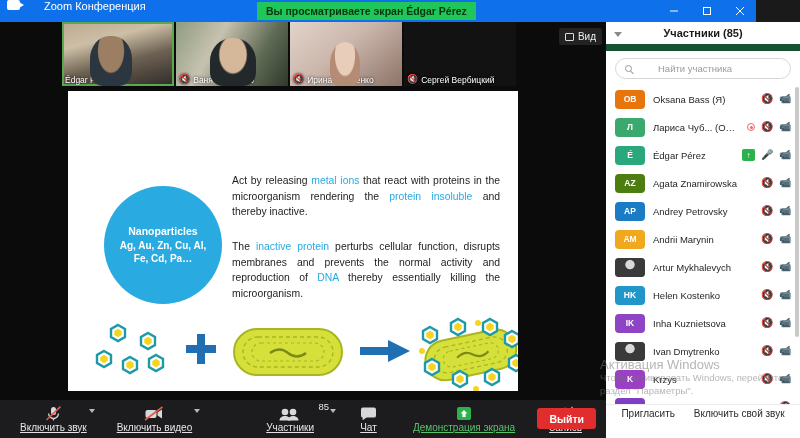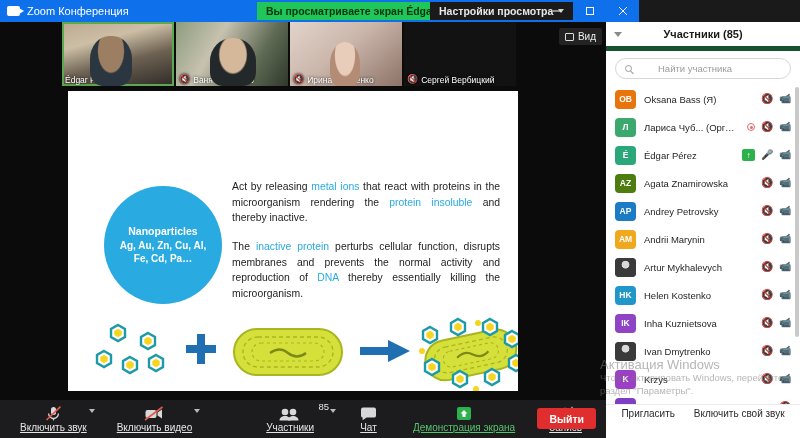--- a/index.html
+++ b/index.html
@@ -5,22 +5,22 @@
   * { box-sizing: border-box; margin: 0; padding: 0; }
   html, body {
     width: 800px; height: 438px;
     font-family: "Liberation Sans", sans-serif;
     background: #1a1a1a; overflow: hidden;
   }
   #app { position: relative; width: 800px; height: 438px; }
 
   
   .titlebar {
-    position: absolute; top: 0; left: 0; width: 639px; height: 22px;
-    background: #0e71eb; display: flex; align-items: center;
+    position: absolute; top: 0; left: 0; width: 756px; height: 22px;
+    background: #0e71eb; display: flex; align-items: flex-start; gap: 17px;
   }
   .tb-logo {
     width: 13px; height: 10px; margin: 0 7px 0 7px; border-radius: 2px;
     background: #ffffff; position: relative; flex: none;
   }
   .tb-logo:after {
     content: ""; position: absolute; right: -4px; top: 2px;
     border-left: 5px solid #fff; border-top: 3px solid transparent;
     border-bottom: 3px solid transparent;
   }
@@ -95,21 +95,21 @@
 
   .np-circle { position: absolute; left: 36px; top: 95px; width: 118px; height: 118px;
     border-radius: 50%; background: #29ABE2; display: flex; flex-direction: column;
     align-items: center; justify-content: center; color: #fff;
     font-size: 10.5px; font-weight: bold; line-height: 1.35; text-align: center; }
   .np-circle .l2 { font-size: 10px; font-weight: bold; }
 
   .para { position: absolute; left: 164px; color: #1d1d1d; font-size: 10.4px;
     line-height: 1.5; text-align: justify; width: 268px; }
   .para b { font-weight: normal; color: #29ABE2; }
-  .p1 { top: 88px; }
+  .p1 { top: 82px; }
   .p2 { top: 148px; }
 
   .reaction { position: absolute; left: 0; top: 222px; width: 450px; height: 78px; }
 
   
   .toolbar { position: absolute; bottom: 0; left: 0; width: 606px; height: 38px;
     background: #1c1c1e; display: flex; align-items: center; }
   .tb-item { position: relative; height: 38px; display: flex; flex-direction: column;
     align-items: center; justify-content: center; gap: 1px; color: #e6e6e6;
     font-size: 8.5px; padding: 0 6px; white-space: nowrap; }
@@ -121,37 +121,37 @@
     border-top: 4px solid #b9b9b9; }
   .leave-btn { position: absolute; right: 10px; top: 8px; height: 21px;
     background: #e02d2d; color: #fff; font-size: 10.5px; font-weight: bold;
     border-radius: 3px; display: flex; align-items: center; padding: 0 12px; }
   .pcount { position: absolute; right: -9px; top: 1px; color: #e6e6e6; font-size: 9.5px; }
 
   
   .panel { position: absolute; top: 22px; right: 0; width: 194px; height: 416px;
     background: #fff; display: flex; flex-direction: column; }
   .panel-head { height: 29px; display: flex; align-items: center;
-    justify-content: center; position: relative; border-bottom: 5px solid #14532d; }
+    justify-content: center; position: relative; border-bottom: 7px solid #14532d; }
   .panel-title { font-size: 11px; color: #1a1a1a; font-weight: bold; }
   .panel-collapse { position: absolute; left: 8px; top: 10px; width: 0; height: 0;
     border-left: 4px solid transparent; border-right: 4px solid transparent;
     border-top: 5px solid #8a8a8a; }
   .search-wrap { padding: 7px 9px 6px 9px; }
   .search-box { height: 21px; border: 1px solid #d6d6d6; border-radius: 11px;
     display: flex; align-items: center; gap: 5px; padding: 0 9px; }
   .mag { width: 7px; height: 7px; border: 1.2px solid #9a9a9a; border-radius: 50%;
     position: relative; flex: none; }
   .mag:after { content: ""; position: absolute; right: -3px; bottom: -2.5px;
     width: 4px; height: 1.2px; background: #9a9a9a; transform: rotate(45deg); }
   .search-ph { font-size: 9.5px; color: #9a9a9a; padding-left: 21px; }
 
   .plist { flex: 1; overflow: hidden; position: relative; }
   .prow { height: 28px; display: flex; align-items: center; padding: 0 8px 0 9px; gap: 8px; }
-  .avatar { width: 21px; height: 19px; border-radius: 4px; color: #fff;
+  .avatar { width: 30px; height: 19px; border-radius: 4px; color: #fff;
     font-size: 8.5px; font-weight: bold; display: flex; align-items: center;
     justify-content: center; flex: none; overflow: hidden; }
   .avatar.photo { background: #5b5b5b; font-size: 0; position: relative; }
   .avatar.photo:after { content:""; position:absolute; inset:0;
     background: radial-gradient(circle at 50% 35%, #d9d9d9 0 22%, #3a3a3a 26% 100%); }
   .pname { font-size: 9.5px; color: #1f1f1f; flex: 1; white-space: nowrap;
     overflow: hidden; text-overflow: ellipsis; }
   .picons { display: flex; align-items: center; gap: 6px; flex: none; }
   .ic { font-size: 10px; line-height: 1; color: #d45b5b; }
   .ic.on { color: #4a4a4a; }
@@ -181,24 +181,20 @@
 <div id="app">
 
   <div class="titlebar">
     <div class="tb-logo"></div>
     <div class="tb-title">Zoom Конференция</div>
 
     <div class="share-banner">
       <span>Вы просматриваете экран Édgar Pérez</span>
     </div>
 
-    <div class="view-opts">
-      <span>Настройки просмотра</span>
-      <span class="caret-dn"></span>
-    </div>
 
     <div class="win-btns">
       <div class="win-btn">
         <svg width="10" height="10" viewBox="0 0 10 10">
             <line x1="1" y1="5" x2="9" y2="5" stroke="#fff" stroke-width="1"></line>
           </svg>
       </div>
       <div class="win-btn">
         <svg width="10" height="10" viewBox="0 0 10 10">
             <rect x="1.5" y="1.5" width="7" height="7" fill="none" stroke="#fff" stroke-width="1"></rect>

